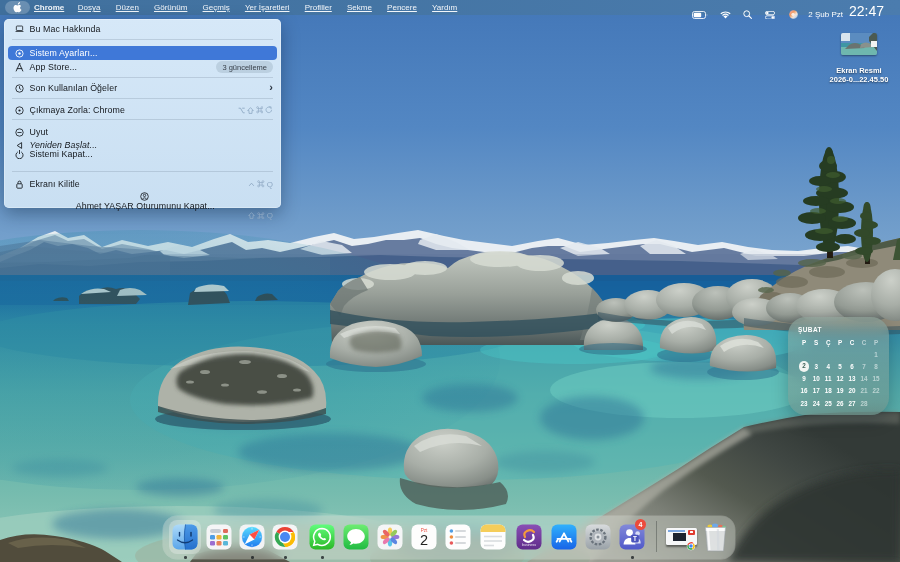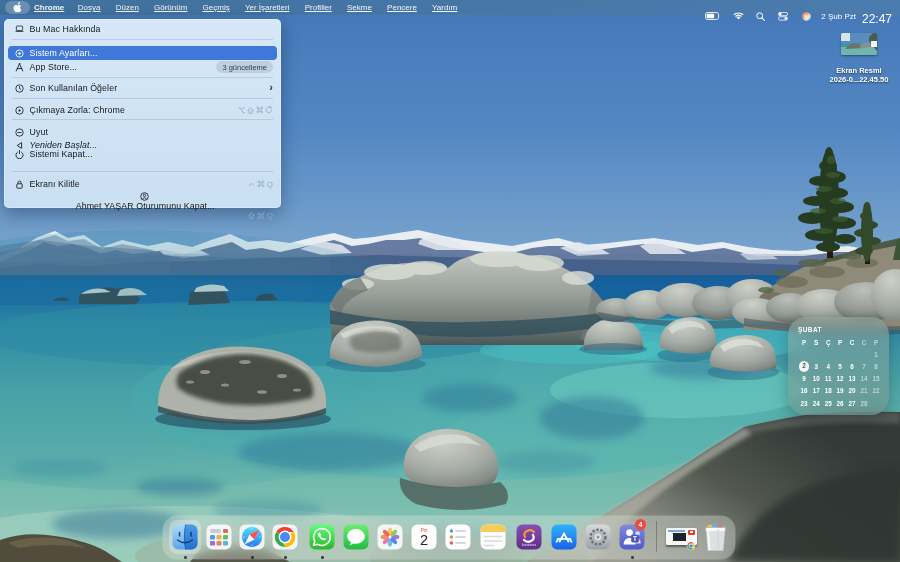--- a/index.html
+++ b/index.html
@@ -4,21 +4,21 @@
 <style>
   html,body{margin:0;padding:0;overflow:hidden;background:#4a7fb8;}
   .stage{position:relative;width:900px;height:562px;overflow:hidden;font-family:"Liberation Sans",sans-serif;background:#4a7fb8;}
   .wall{position:absolute;left:0;top:0;}
   
   .menubar{position:absolute;left:0;top:0;width:900px;height:15px;background:linear-gradient(90deg,#40709d,#4b7cae);display:flex;align-items:center;color:#fff;font-size:8px;}
   .applepill{position:absolute;left:5px;top:1px;width:25px;height:13px;background:rgba(255,255,255,0.22);border-radius:6.5px;display:flex;align-items:center;justify-content:center;}
   .mitems{display:flex;align-items:center;margin-left:33px;}
   .mitem{padding:0 7.6px;color:#f2f6fa;text-decoration:underline;}
   .mitem.b{font-weight:bold;padding-right:6px;padding-left:1px;}
-  .mright{position:absolute;right:0;top:12px;height:15px;display:flex;align-items:flex-start;color:#fff;}
+  .mright{position:absolute;right:0;top:4px;height:15px;display:flex;align-items:flex-end;color:#fff;}
   
   .menu{position:absolute;left:4px;top:19px;width:277px;height:189px;background:linear-gradient(#d6e8f8,#c9dff2);border-radius:5px;box-shadow:0 6px 18px rgba(0,20,40,0.35), 0 0 0 0.5px rgba(255,255,255,0.55) inset;}
   .mrow{position:absolute;left:8px;right:8px;height:14px;display:flex;align-items:center;color:#14181d;font-size:8.8px;}
   .mrow .ic{width:9px;display:flex;justify-content:flex-start;margin-left:3px;}
   .mrow .lab{margin-left:5.5px;letter-spacing:0.1px;}
   .mrow .right{margin-left:auto;margin-right:0;display:flex;align-items:center;gap:2px;}
   .hl{position:absolute;left:4px;right:4px;height:14px;background:#3f78d8;border-radius:4px;}
   .sep{position:absolute;left:8px;right:8px;height:1px;background:rgba(70,90,110,0.18);}
   .badge{margin-left:auto;margin-right:0;background:rgba(130,150,170,0.28);color:#39414b;font-size:7.5px;padding:1.5px 6px;border-radius:6px;}
   
@@ -358,21 +358,21 @@
               <stop offset="0" stop-color="#f5a8b8"></stop>
               <stop offset="0.35" stop-color="#f09a62"></stop>
               <stop offset="0.65" stop-color="#f3e8de"></stop>
               <stop offset="1" stop-color="#7fb0e8"></stop>
             </linearGradient>
           </defs>
           <circle cx="4.5" cy="4.5" r="4.3" fill="url(#av)"></circle>
           <circle cx="4" cy="4.3" r="1.6" fill="rgba(255,255,255,0.75)"></circle>
         </svg>
     <span style="font-size:8px;margin-right:6px;">2 Şub Pzt</span>
-    <span style="font-size:12px;margin-right:8px;">22:47</span>
+    <span style="font-size:14px;margin-right:16px;">22:47</span>
   </div>
 </div>
 
 <div class="menu">
   <div class="mrow" style="top:3px;">
     <span class="ic">
           <svg width="10" height="8" viewBox="0 0 10 8">
             <rect x="1.5" y="0.7" width="7" height="5" rx="0.8" fill="none" stroke="#1b2026" stroke-width="0.9"></rect>
             <path d="M0.2,6.4 h9.6 l-0.8,1 h-8 Z" fill="#1b2026"></path>
           </svg>

